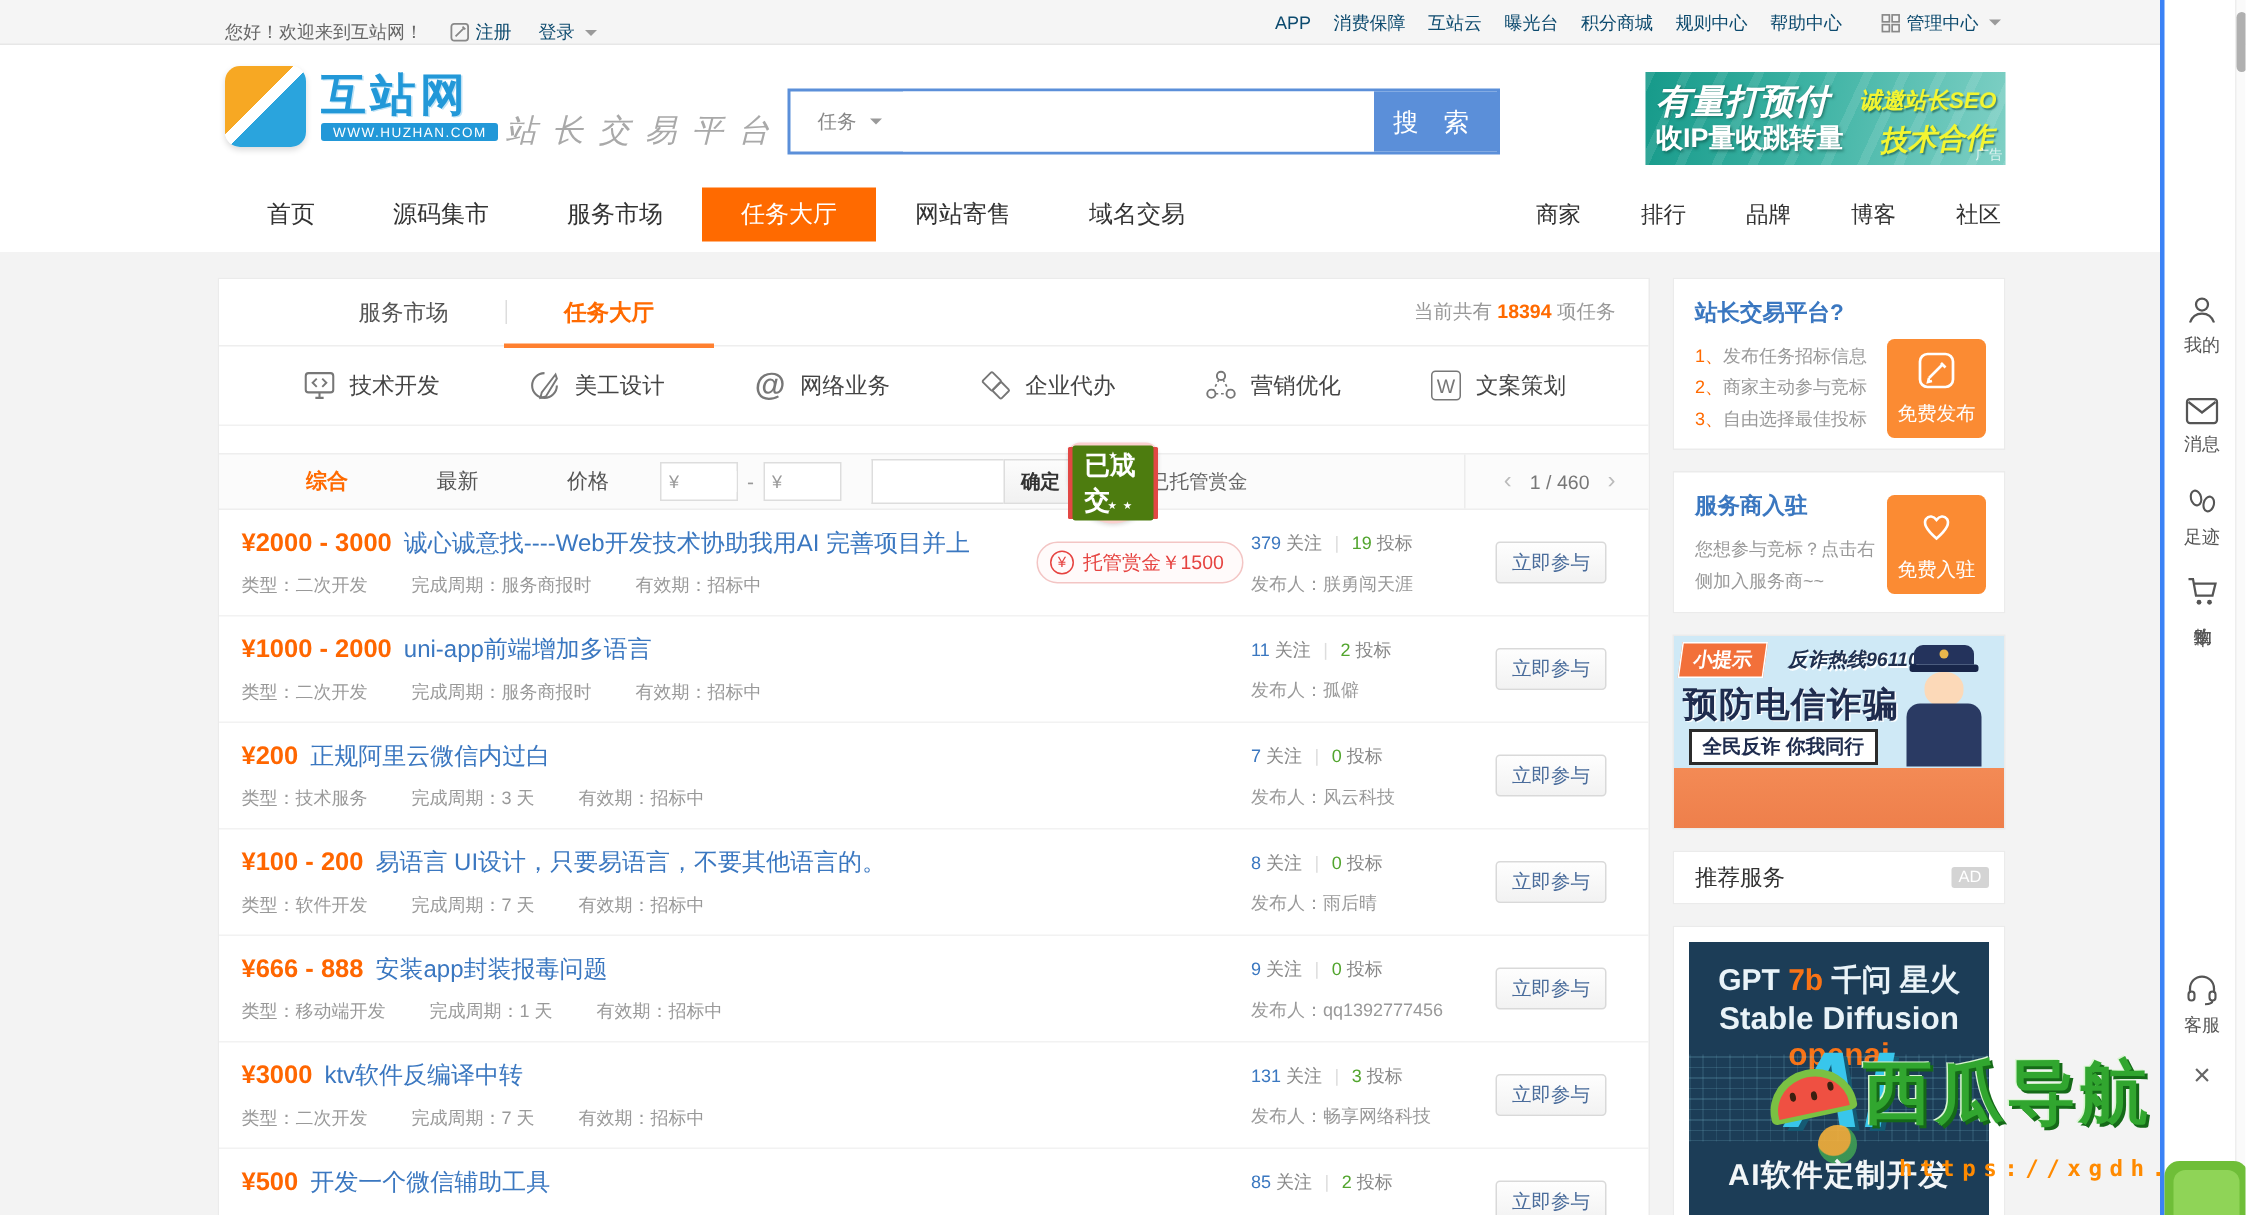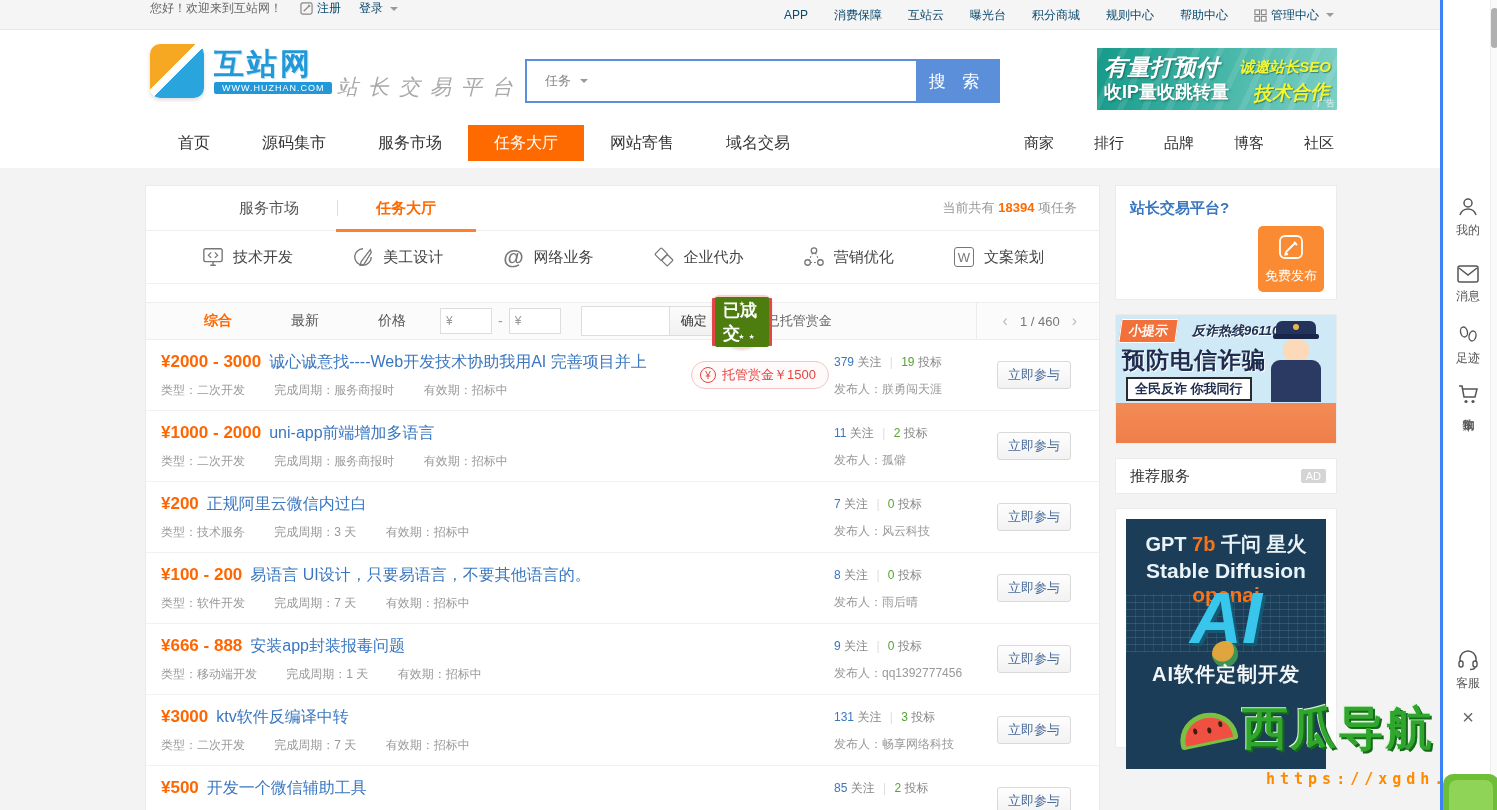--- a/index.html
+++ b/index.html
@@ -2,21 +2,21 @@
 <html><head>
 <meta charset="utf-8">
 <style>
   * { margin:0; padding:0; box-sizing:border-box; }
   body { font-family:"Liberation Sans","DejaVu Sans",sans-serif; background:#fff; }
   .page { position:relative; width:1497px; height:810px; overflow:hidden; background:#fff; }
 
   
   .topbar { position:absolute; top:0; left:0; right:0; height:30px; background:#f5f5f5; border-bottom:1px solid #e7e7e7; font-size:12px; color:#666; }
   .topbar-inner { position:relative; height:30px; }
-  .tb-left { position:absolute; left:150px; top:0; height:30px; display:flex; align-items:flex-start; gap:18px; }
+  .tb-left { position:absolute; left:150px; top:0; height:30px; display:flex; align-items:flex-end; gap:18px; }
   .tb-right { position:absolute; right:163px; top:0; height:30px; display:flex; align-items:center; gap:26px; }
   .tb-link { color:#0c4a6e; cursor:pointer; display:flex; align-items:center; gap:4px; }
   .caret { display:inline-block; width:0; height:0; border:4px solid transparent; border-top-color:#9a9a9a; margin-top:4px; margin-left:3px; }
   .pencil-ic svg, .grid-ic svg { display:block; }
 
   
   .header { position:absolute; top:30px; left:0; right:0; height:95px; background:#fff; }
   .logo { position:absolute; left:150px; top:14px; display:flex; align-items:center; gap:10px; cursor:pointer; }
   .logo-icon { width:54px; height:54px; border-radius:10px; background:linear-gradient(135deg,#f7a823 0 42%,#ffffff 42% 52%,#2aa4dd 52% 100%); box-shadow:0 2px 4px rgba(0,0,0,.15); }
   .logo-text-wrap { display:flex; flex-direction:column; }
@@ -68,21 +68,21 @@
   
   .filter-row { position:relative; margin-top:18px; height:38px; background:#fbfbfb; border-top:1px solid #eee; border-bottom:1px solid #eee; display:flex; align-items:center; padding-left:33px; font-size:14px; color:#555; }
   .sort-opt { margin-right:34px; cursor:pointer;margin-left:25px; }
   .sort-opt.active { color:#ff6a00; font-weight:bold; }
   .price-input { display:flex; align-items:center; width:52px; height:26px; border:1px solid #ddd; background:#fff; padding-left:5px; margin-right:6px; }
   .price-input .yen { color:#999; font-size:12px; margin-right:2px; }
   .price-input input { width:100%; border:none; outline:none; font-size:12px; }
   .dash { color:#999; margin:0 6px 0 0; }
   .kw-wrap { display:flex; margin-left:14px; }
   .kw-input { width:88px; height:30px; border:1px solid #ddd; border-right:none; outline:none; padding:0 6px; font-size:12px; background:#fff; }
-  .confirm-btn { width:50px; height:30px; border:1px solid #ddd; background:linear-gradient(#fcfcfc,#f1f1f1); font-size:13px; color:#333; cursor:pointer; }
+  .confirm-btn { width:50px; height:30px; border:1px solid #ddd; background:linear-gradient(#fcfcfc,#f1f1f1); font-size:13px; color:#333; cursor:pointer;font-weight:bold; }
   .escrow-check { display:flex; align-items:center; gap:6px; margin-left:28px; color:#666; font-size:13px; }
   .escrow-check input { width:14px; height:14px; }
   .shield-badge { position:absolute; left:566px; top:-8px; width:60px; height:54px; background:#f77c7a; border-radius:8px 8px 50% 50% / 8px 8px 60% 60%; border:3px solid #fbd0cf; box-shadow:0 1px 3px rgba(0,0,0,.15); display:flex; align-items:center; justify-content:center; }
   .shield-badge:before { content:"★ ★ ★"; position:absolute; bottom:5px; font-size:7px; color:#fff; letter-spacing:1px; }
   .shield-badge:after { content:"★"; position:absolute; top:2px; font-size:7px; color:#fff; }
   .shield-ribbon { background:#4d7c0f; color:#fff; font-size:17px; font-weight:bold; padding:2px 8px; border-radius:2px; box-shadow:-4px 0 0 -1px #e24744, 4px 0 0 -1px #e24744; }
   .pager { position:absolute; right:0; top:0; height:100%; display:flex; align-items:center; gap:12px; padding:0 22px 0 26px; border-left:1px solid #ececec; color:#999; font-size:13px; }
   .pg-arrow { color:#bbb; font-size:16px; cursor:pointer; }
   .pg-num { color:#777; }
 
@@ -186,21 +186,21 @@
               </svg>
             </span>
           <span>注册</span>
         </span>
         <span class="tb-link">
           <span>登录</span>
             <span class="caret"></span>
         </span>
       </div>
       <div class="tb-right">
-        <span class="tb-link" style="gap:26px;">
+        <span class="tb-link" style="gap:15px;">
 
         <span class="tb-link">APP</span>
             <span class="tb-link">消费保障</span>
             <span class="tb-link">互站云</span>
             <span class="tb-link">曝光台</span>
             <span class="tb-link">积分商城</span>
             <span class="tb-link">规则中心</span>
             <span class="tb-link">帮助中心</span>
           </span>
         <span class="tb-link">
@@ -557,29 +557,45 @@
             </div>
             <button class="join-btn">立即参与</button>
           </div>
         </div>
     </div>
 
     <div class="sidebar">
 
       <div class="side-card promo1">
         <div class="promo-title">站长交易平台?</div>
+        <div class="steps">
+
+        <div class="step"><span class="n">1、</span><span>发布任务招标信息</span></div>
+            <div class="step"><span class="n">2、</span><span>商家主动参与竞标</span></div>
+            <div class="step"><span class="n">3、</span><span>自由选择最佳投标</span></div>
+          </div>
         <button class="promo-btn">
           <span><svg width="26" height="26" viewBox="0 0 26 26">
                 <rect x="2" y="2" width="22" height="22" rx="5" fill="none" stroke="#fff" stroke-width="1.8"></rect>
                 <path d="M8 18 L17 9 M16 8 L19 11 M8 18 l-.6 2.6 2.6-.6" stroke="#fff" stroke-width="1.8" fill="none"></path>
               </svg></span>
           <span>免费发布</span>
         </button>
       </div>
 
+      <div class="side-card promo2">
+        <div class="promo-title">服务商入驻</div>
+        <div class="promo-desc">您想参与竞标？点击右侧加入服务商~~</div>
+        <button class="promo-btn">
+          <span><svg width="26" height="26" viewBox="0 0 26 26">
+                <path d="M13 21 C6 15 4 11 6 8 c2-2.6 5-2 7 .6 C15 6 18 5.4 20 8 c2 3 0 7-7 13z" fill="none" stroke="#fff" stroke-width="1.8"></path>
+              </svg></span>
+          <span>免费入驻</span>
+        </button>
+      </div>
 
       <div class="police-ad">
         <div class="pa-top">
           <span class="pa-tag">小提示</span>
           <span class="pa-hotline">反诈热线96110</span>
           <div class="pa-title">预防电信诈骗</div>
           <div class="pa-slogan">全民反诈 你我同行</div>
           <div class="pa-officer">
             <div class="pa-hat"></div>
               <div class="pa-brim"></div>

